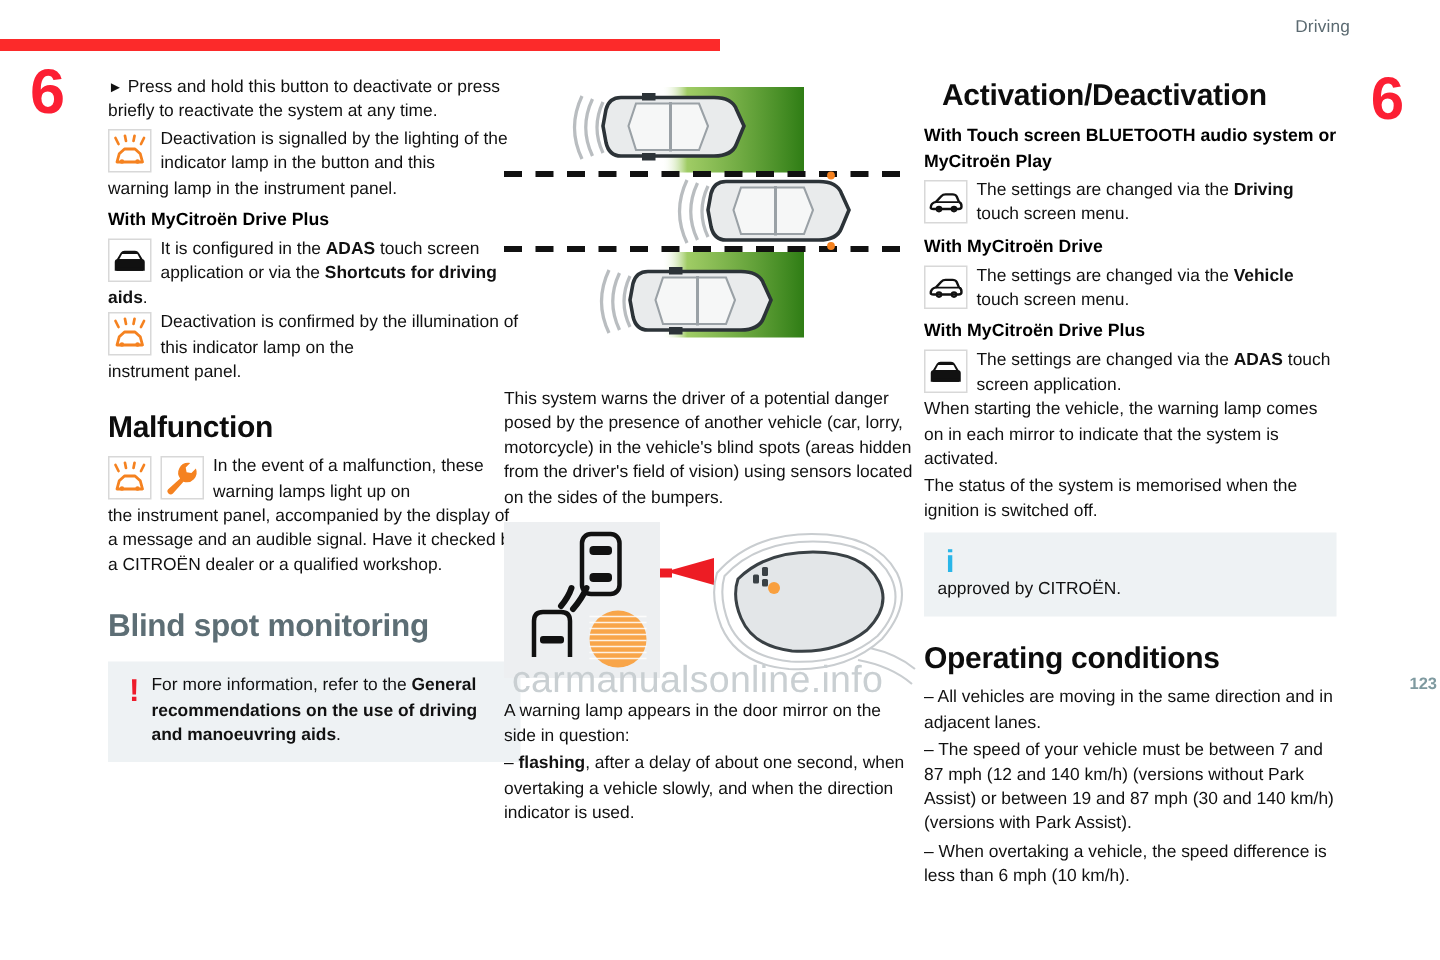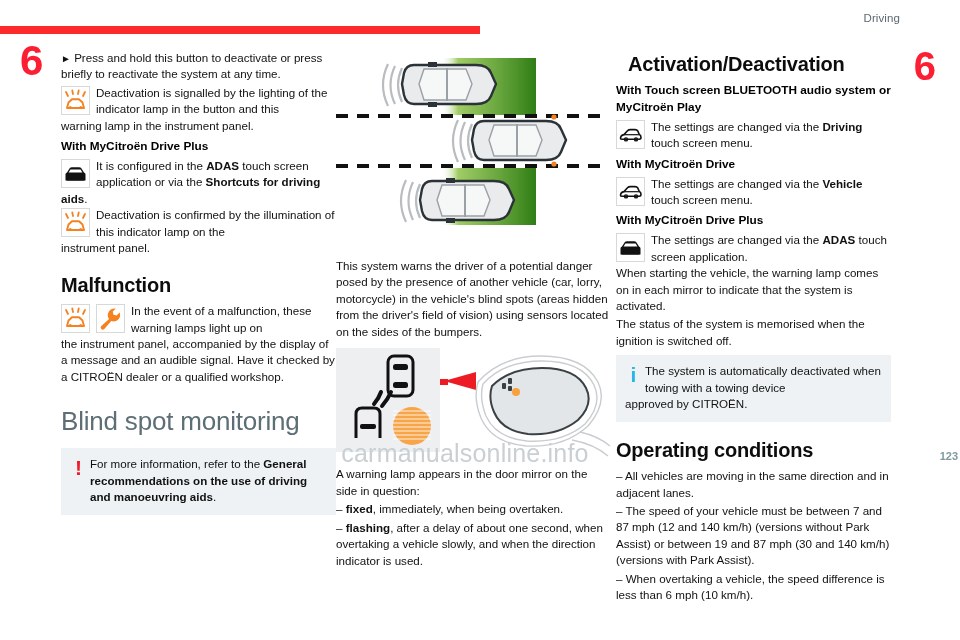--- a/index.html
+++ b/index.html
@@ -49,38 +49,38 @@
 
   
   .col {
     position: absolute;
     top: 50px;
     width: 275px;
     font-size: 11.6px;
     line-height: 1.42;
     color: #111;
   }
-  #col-left   { left: 61px; }
+  #col-left   { left: 72px; }
   #col-mid    { left: 336px; }
   #col-right  { left: 616px; }
 
   p { margin: 0 0 0 0; }
   .para { margin-bottom: 2px; }
 
   h2.major {
     font-size: 20px;
     font-weight: bold;
     margin: 14px 0 4px 0;
     color: #0d0d0d;
     letter-spacing: -.2px;
   }
   h2.major.first { margin-top: 0; margin-left: 12px; }
   h2.grey {
-    font-size: 26px;
-    font-weight: normal;
+    font-size: 21px;
+    font-weight: bold;
     color: #5d6e75;
     margin: 18px 0 8px 0;
     letter-spacing: -.2px;
   }
   h3.sub {
     font-size: 11.8px;
     font-weight: bold;
     margin: 4px 0 3px 0;
     color: #000;
   }
@@ -370,21 +370,20 @@
           <rect x="172" y="30" width="4" height="6" rx="1" fill="#3a4145"></rect>
           <rect x="166" y="35" width="4" height="6" rx="1" fill="#3a4145"></rect>
           <rect x="172" y="38" width="4" height="5" rx="1" fill="#3a4145"></rect>
           <circle cx="180" cy="44" r="4" fill="#f9a03f"></circle>
         </g>
       </svg>
     </div>
 
     <p class="para">A warning lamp appears in the door mirror on the side in question:</p>
 
-    <p class="para"><span>–</span>&nbsp;<b>fixed</b><span>, immediately, when being overtaken.</span></p>
 
     <p class="para"><span>–</span>&nbsp;<b>flashing</b><span>, after a delay of about one second, when overtaking a vehicle slowly, and when the direction indicator is used.</span></p>
 
   </div>
 
   <div class="col" id="col-right">
 
     <h2 class="major first">Activation/Deactivation</h2>
 
     <h3 class="sub">With Touch screen BLUETOOTH audio system or MyCitroën Play</h3>
@@ -426,21 +425,20 @@
         </svg>
       </span>
       <span><span>The settings are changed via the </span><b>ADAS</b><span> touch screen application.</span></span>
     </div>
 
     <p class="para">When starting the vehicle, the warning lamp comes on in each mirror to indicate that the system is activated.</p>
     <p class="para">The status of the system is memorised when the ignition is switched off.</p>
 
     <div class="callout">
       <span class="mark info">i</span>
-      <div class="ctext">The system is automatically deactivated when towing with a towing device</div>
       <div class="after">approved by CITROËN.</div>
     </div>
 
     <h2 class="major">Operating conditions</h2>
 
     <p class="para">–  All vehicles are moving in the same direction and in adjacent lanes.</p>
     <p class="para">–  The speed of your vehicle must be between 7 and 87 mph (12 and 140 km/h) (versions without Park Assist) or between 19 and 87 mph (30 and 140 km/h) (versions with Park Assist).</p>
     <p class="para">–  When overtaking a vehicle, the speed difference is less than 6 mph (10 km/h).</p>
 
   </div>

